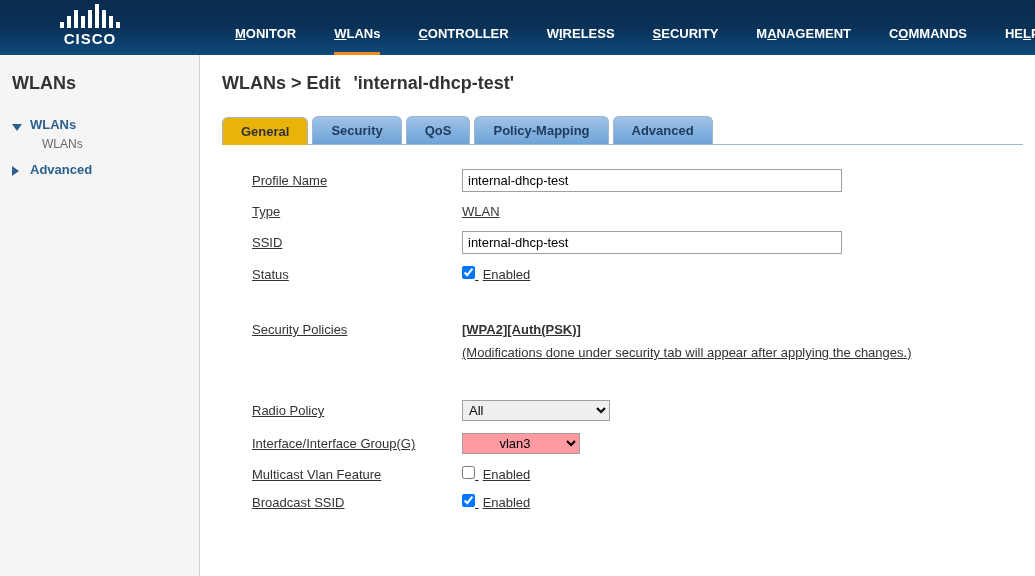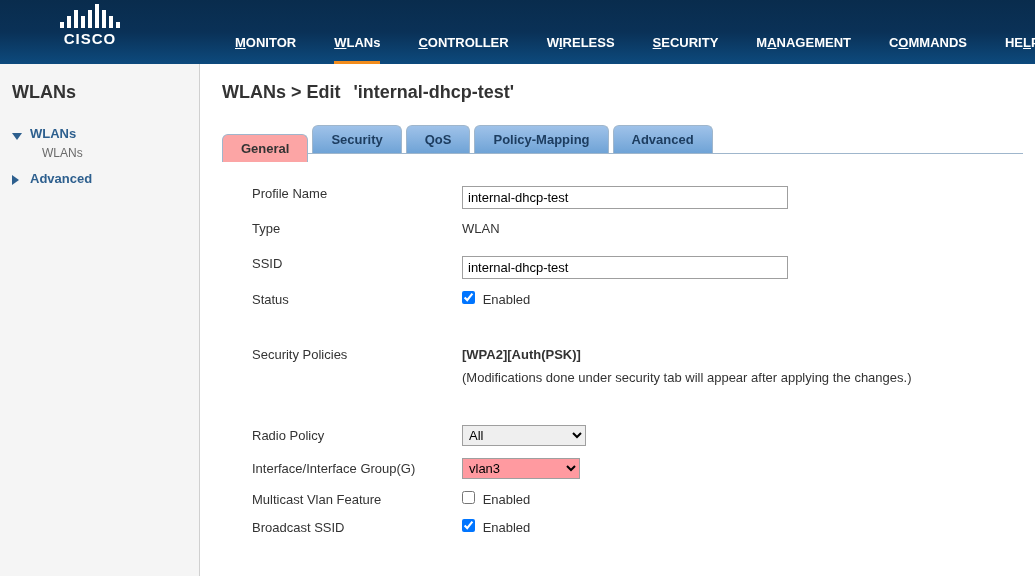--- a/index.html
+++ b/index.html
@@ -1,20 +1,20 @@
 <!DOCTYPE html>
 <html><head>
   <meta charset="utf-8">
   <style>
     * { box-sizing: border-box; margin: 0; padding: 0; }
     body { font-family: Verdana, Arial, sans-serif; font-size: 13px; color: #333; background: #fff; }
 
     .header {
       background: linear-gradient(to bottom, #092c4d 0%, #0a3157 50%, #0d4a7d 100%);
-      height: 64px;
+      height: 55px;
       display: flex;
       align-items: flex-end;
       padding-left: 65px;
       padding-right: 10px;
       padding-bottom: 12px;
       color: #fff;
     }
     .logo {
       position: absolute;
       left: 60px;
@@ -123,54 +123,54 @@
       border: 1px solid #9fb6cc;
       border-bottom: none;
       border-radius: 6px 6px 0 0;
       background: linear-gradient(to bottom, #9fc2e9 0%, #6fa3d6 100%);
       color: #1d3d60;
       font-weight: bold;
       font-size: 13px;
       cursor: pointer;
     }
     .tab.active {
-      background: #fca5a5;
+      background: #eab308;
       color: #333;
       position: relative;
-      top: 9px;
+      top: 1px;
     }
 
     .form-area {
       padding: 24px 12px 12px 30px;
     }
     .form-row {
       display: flex;
       align-items: center;
       margin-bottom: 12px;
+      text-decoration: underline;
     }
     .form-label {
       width: 210px;
       font-size: 13px;
       color: #333;
     }
     .form-value input[type=text] {
-      width: 326px;
+      width: 380px;
       padding: 3px 5px;
       border: 1px solid #9f9f9f;
       font-size: 13px;
-      margin-top: 8px;
     }
     .form-value.static { font-size: 13px; color:#333;}
     .form-value select {
       border: 1px solid #9f9f9f;
       font-size: 13px;
       padding: 1px 2px;
     }
-    .select-radio { width: 124px; }
-    .select-iface { width: 118px; background: #ff9aa0; }
+    .select-radio { width: 148px; }
+    .select-iface { width: 118px; background: #ff9aa0; text-align: center; }
     .check-label { font-size: 13px; margin-left: 4px;}
     .sec-policy-val { font-weight: bold;}
     .sec-note { font-size: 13px; color: #333; margin-top: 4px;}
     .form-row.spaced-bottom { margin-bottom: 40px;}
     .nasid input { width: 342px;}
   </style>
 </head>
 <body>
 
 <div class="header">

